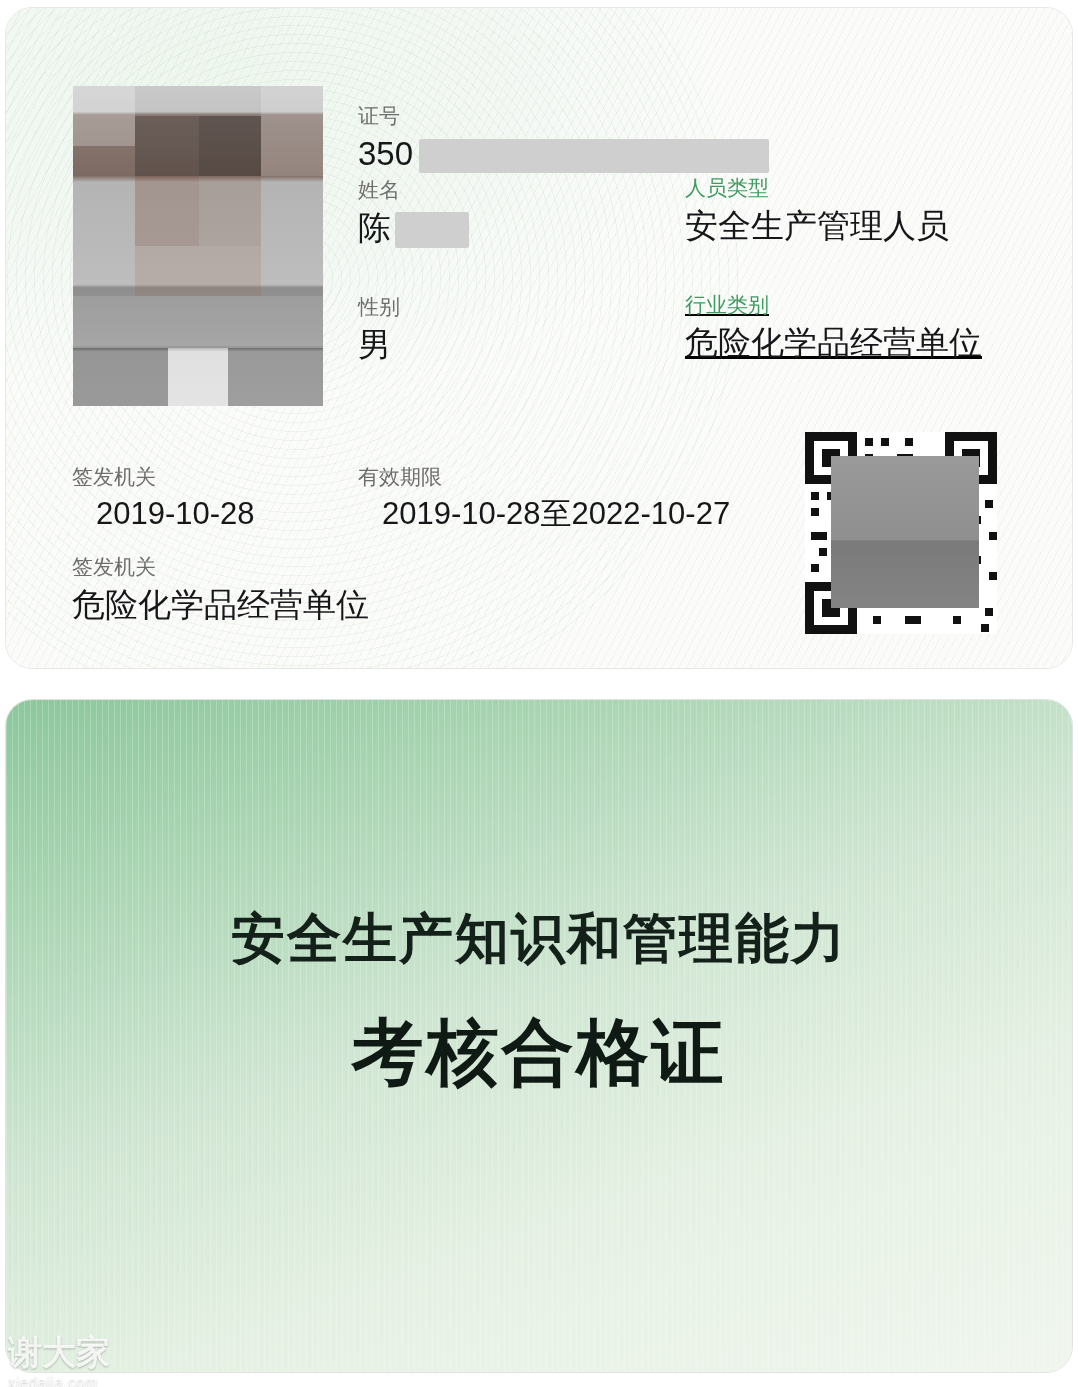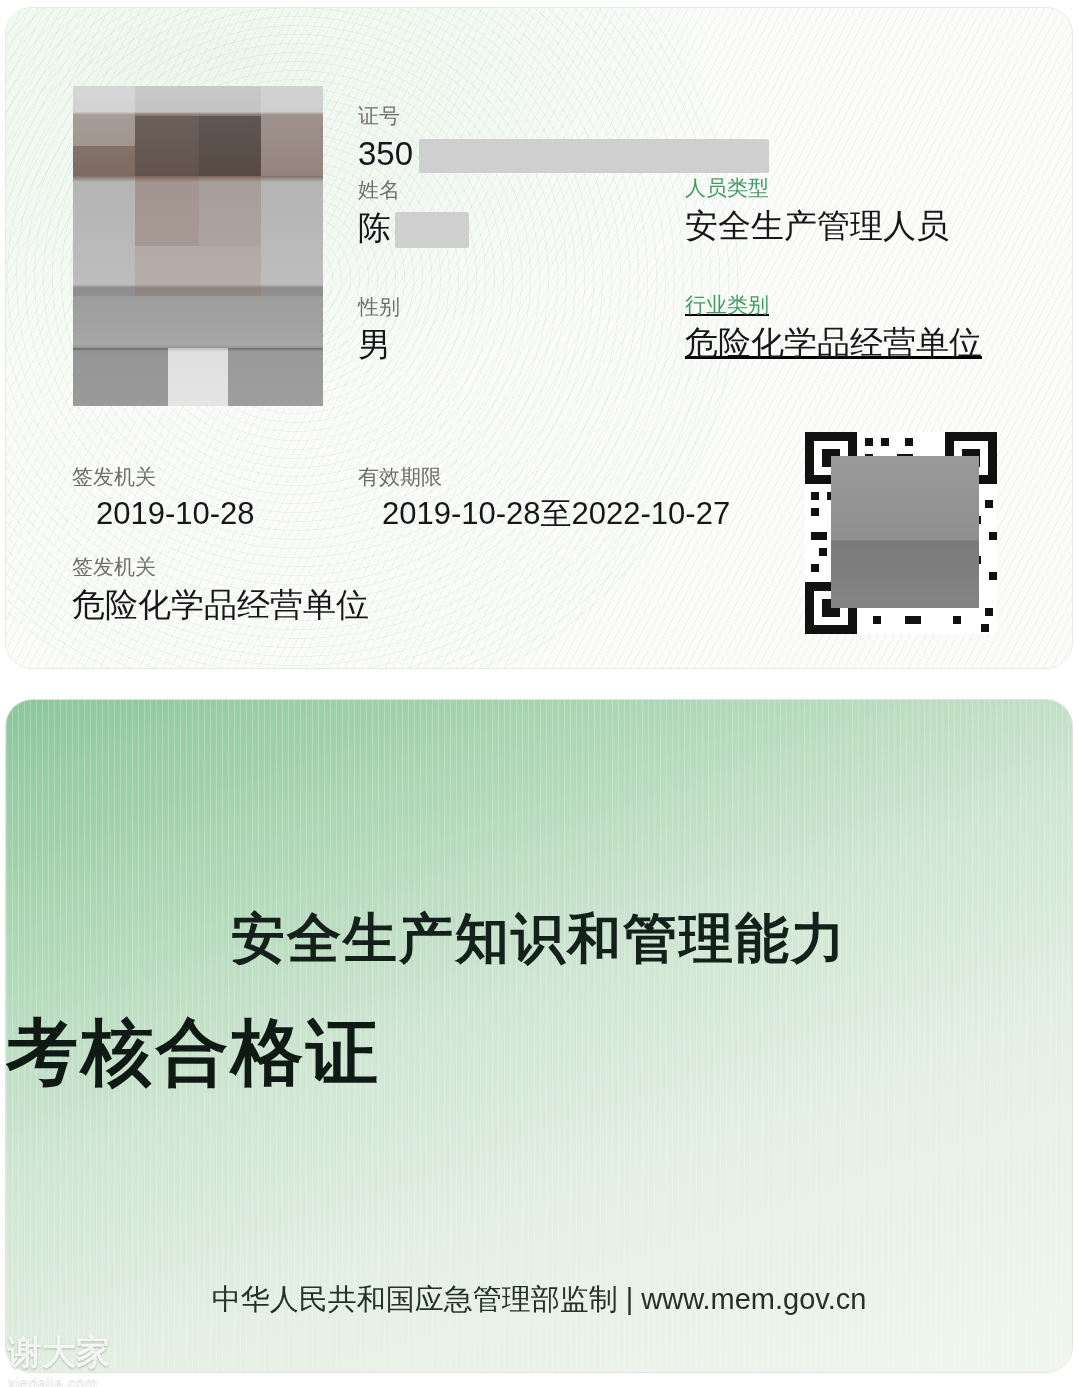--- a/index.html
+++ b/index.html
@@ -149,21 +149,21 @@
     text-align: center;
     font-size: 54px;
     font-weight: bold;
     letter-spacing: 2px;
     color: #14201a;
   }
   .back-title2 {
     position: absolute;
     left: 0; right: 0;
     top: 305px;
-    text-align: left;
+    text-align: center;
     font-size: 72px;
     font-weight: bold;
     letter-spacing: 3px;
     color: #101a14;
   }
   .back-footer {
     position: absolute;
     left: 0; right: 0;
     top: 580px;
     text-align: center;
@@ -303,19 +303,18 @@
     <div class="mod" style="left:184px;top:140px;width:8px;height:8px;"></div>
 
     <div class="blurbox"></div>
   </div>
 </div>
 
 <div class="card-back">
   <div class="back-lines"></div>
   <div class="back-title1">安全生产知识和管理能力</div>
   <div class="back-title2">考核合格证</div>
-  <div class="back-footer">中华人民共和国应急管理部监制  |  www.mem.gov.cn</div>
 </div>
 
 <div class="site-mark">
   <span>谢大家</span>
   <small>xiedajia.com</small>
 </div>
 
 </body></html>

